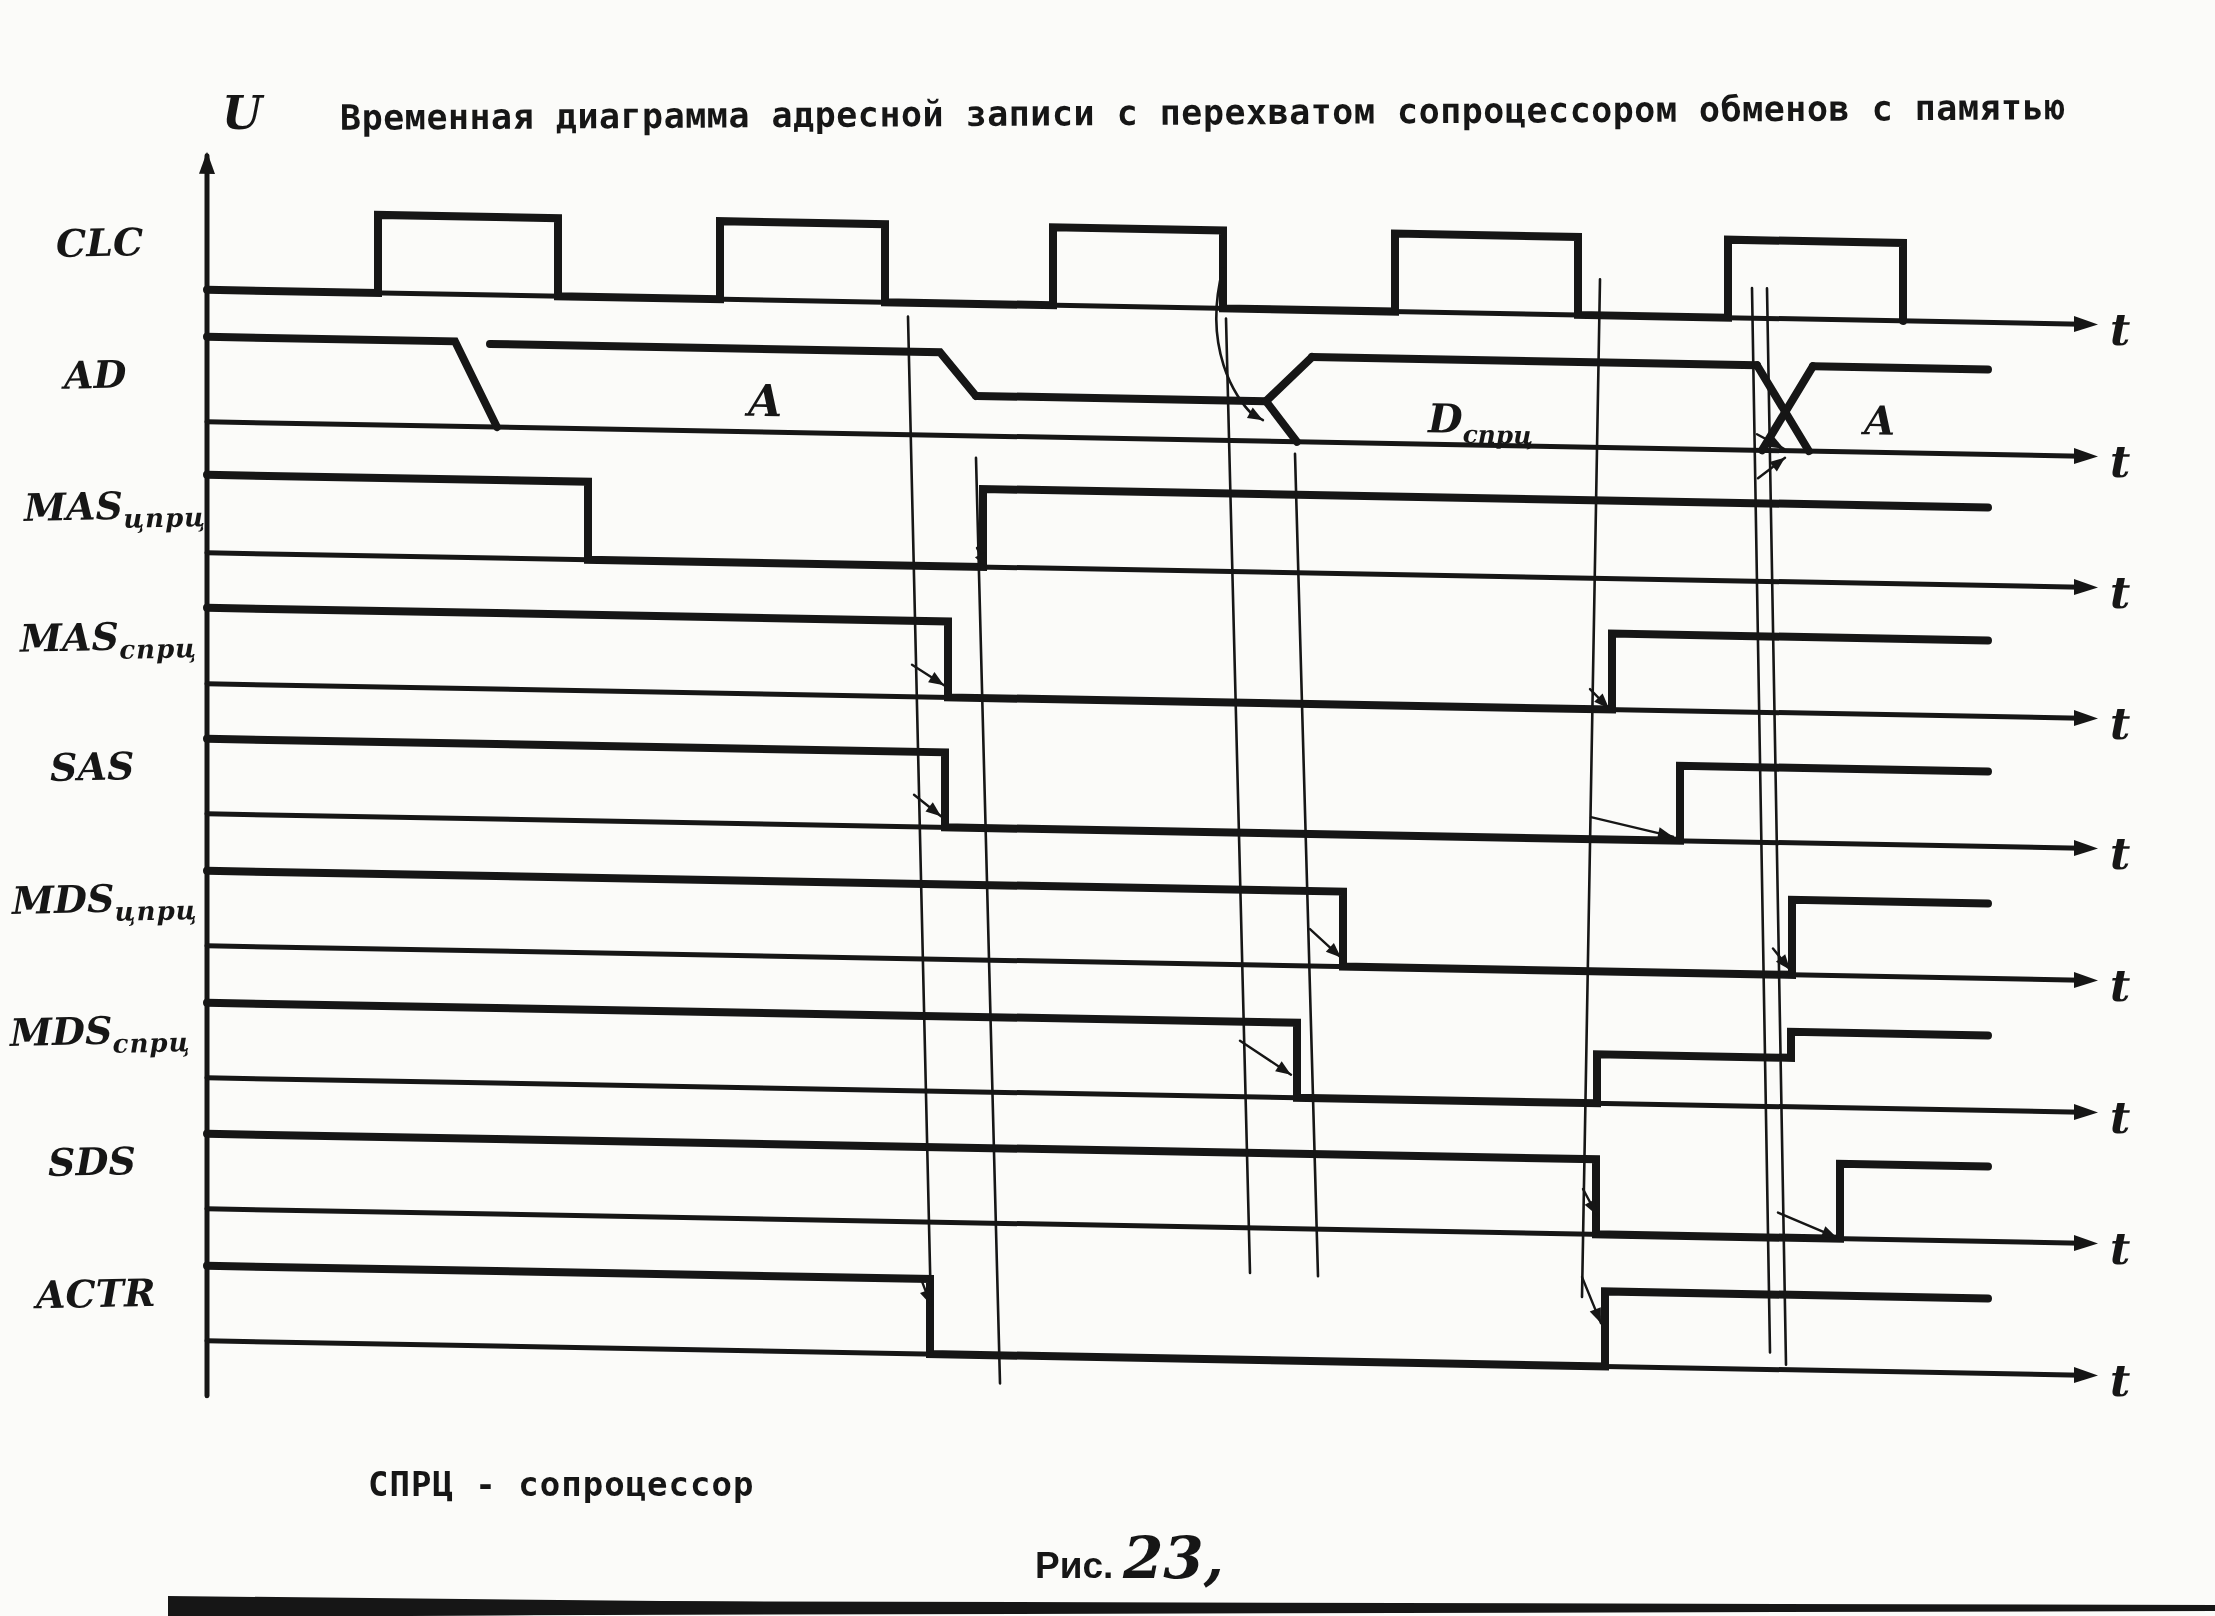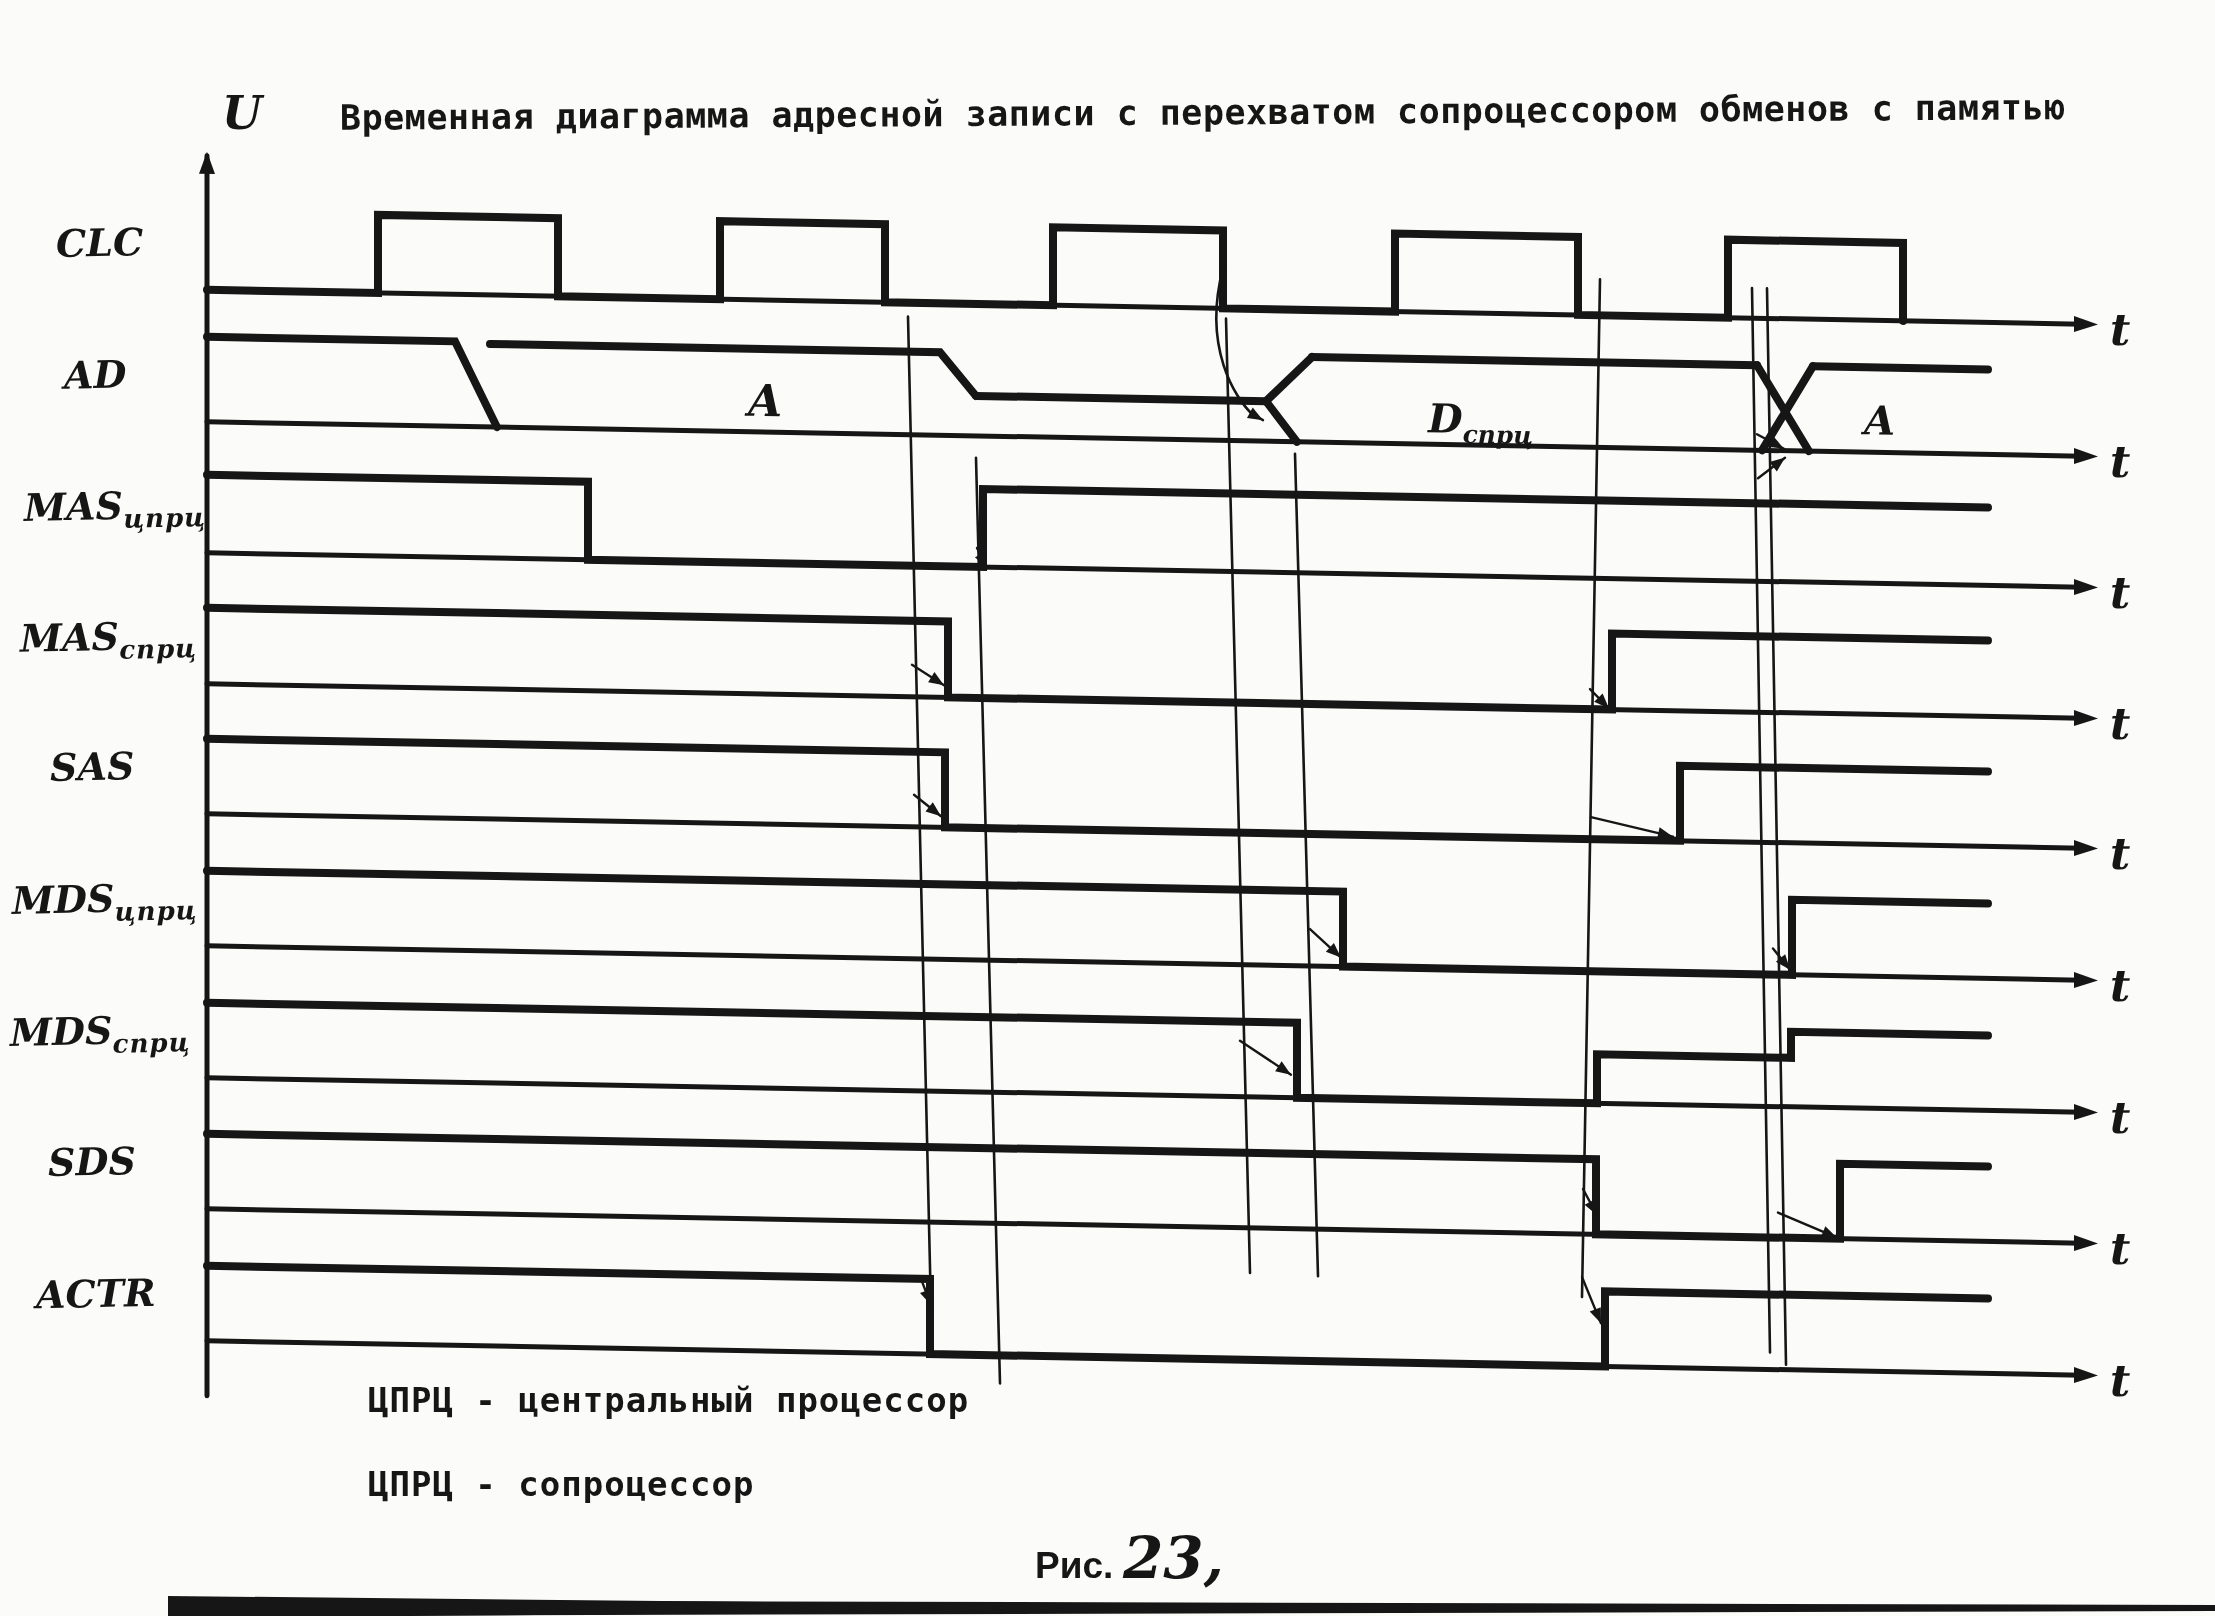--- a/index.html
+++ b/index.html
@@ -146,19 +146,18 @@
       <div class="sig-label" style="left: 56px; top: 220px;"><span>CLC</span></div>
       <div class="sig-label" style="left: 64px; top: 352px;"><span>AD</span></div>
       <div class="sig-label" style="left: 24px; top: 483px;"><span>MAS</span><span class="sub">цпрц</span></div>
       <div class="sig-label" style="left: 20px; top: 614px;"><span>MAS</span><span class="sub">спрц</span></div>
       <div class="sig-label" style="left: 50px; top: 744px;"><span>SAS</span></div>
       <div class="sig-label" style="left: 12px; top: 876px;"><span>MDS</span><span class="sub">цпрц</span></div>
       <div class="sig-label" style="left: 10px; top: 1008px;"><span>MDS</span><span class="sub">спрц</span></div>
       <div class="sig-label" style="left: 48px; top: 1139px;"><span>SDS</span></div>
       <div class="sig-label" style="left: 36px; top: 1271px;"><span>ACTR</span></div>
     </div>
-  <div class="legend-line" style="top:1380px">ЦПРЦ - центральный процессор</div>
-  <div class="legend-line" style="top:1464px">ЦПРЦ - сопроцессор</div>
+  <div class="legend-line" style="top:1464px">СПРЦ - сопроцессор</div>
   <div class="caption">
     <span class="pre">Рис.</span>
     <span class="num">23,</span>
   </div>
 </div>
 
 </body></html>

